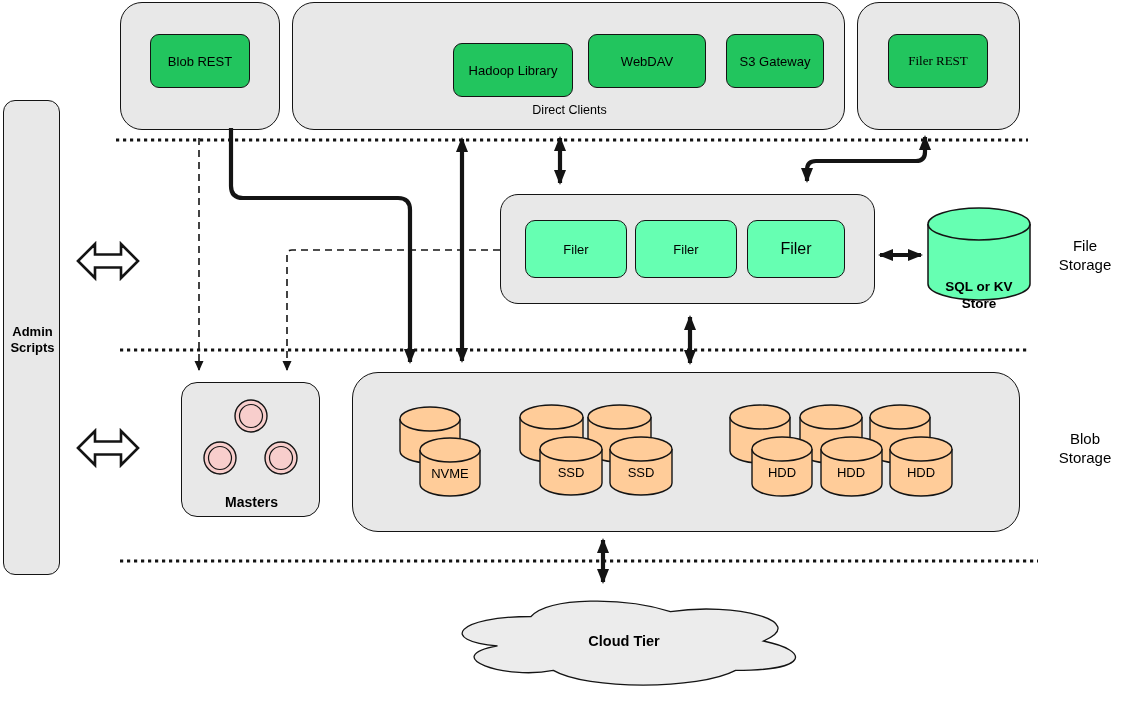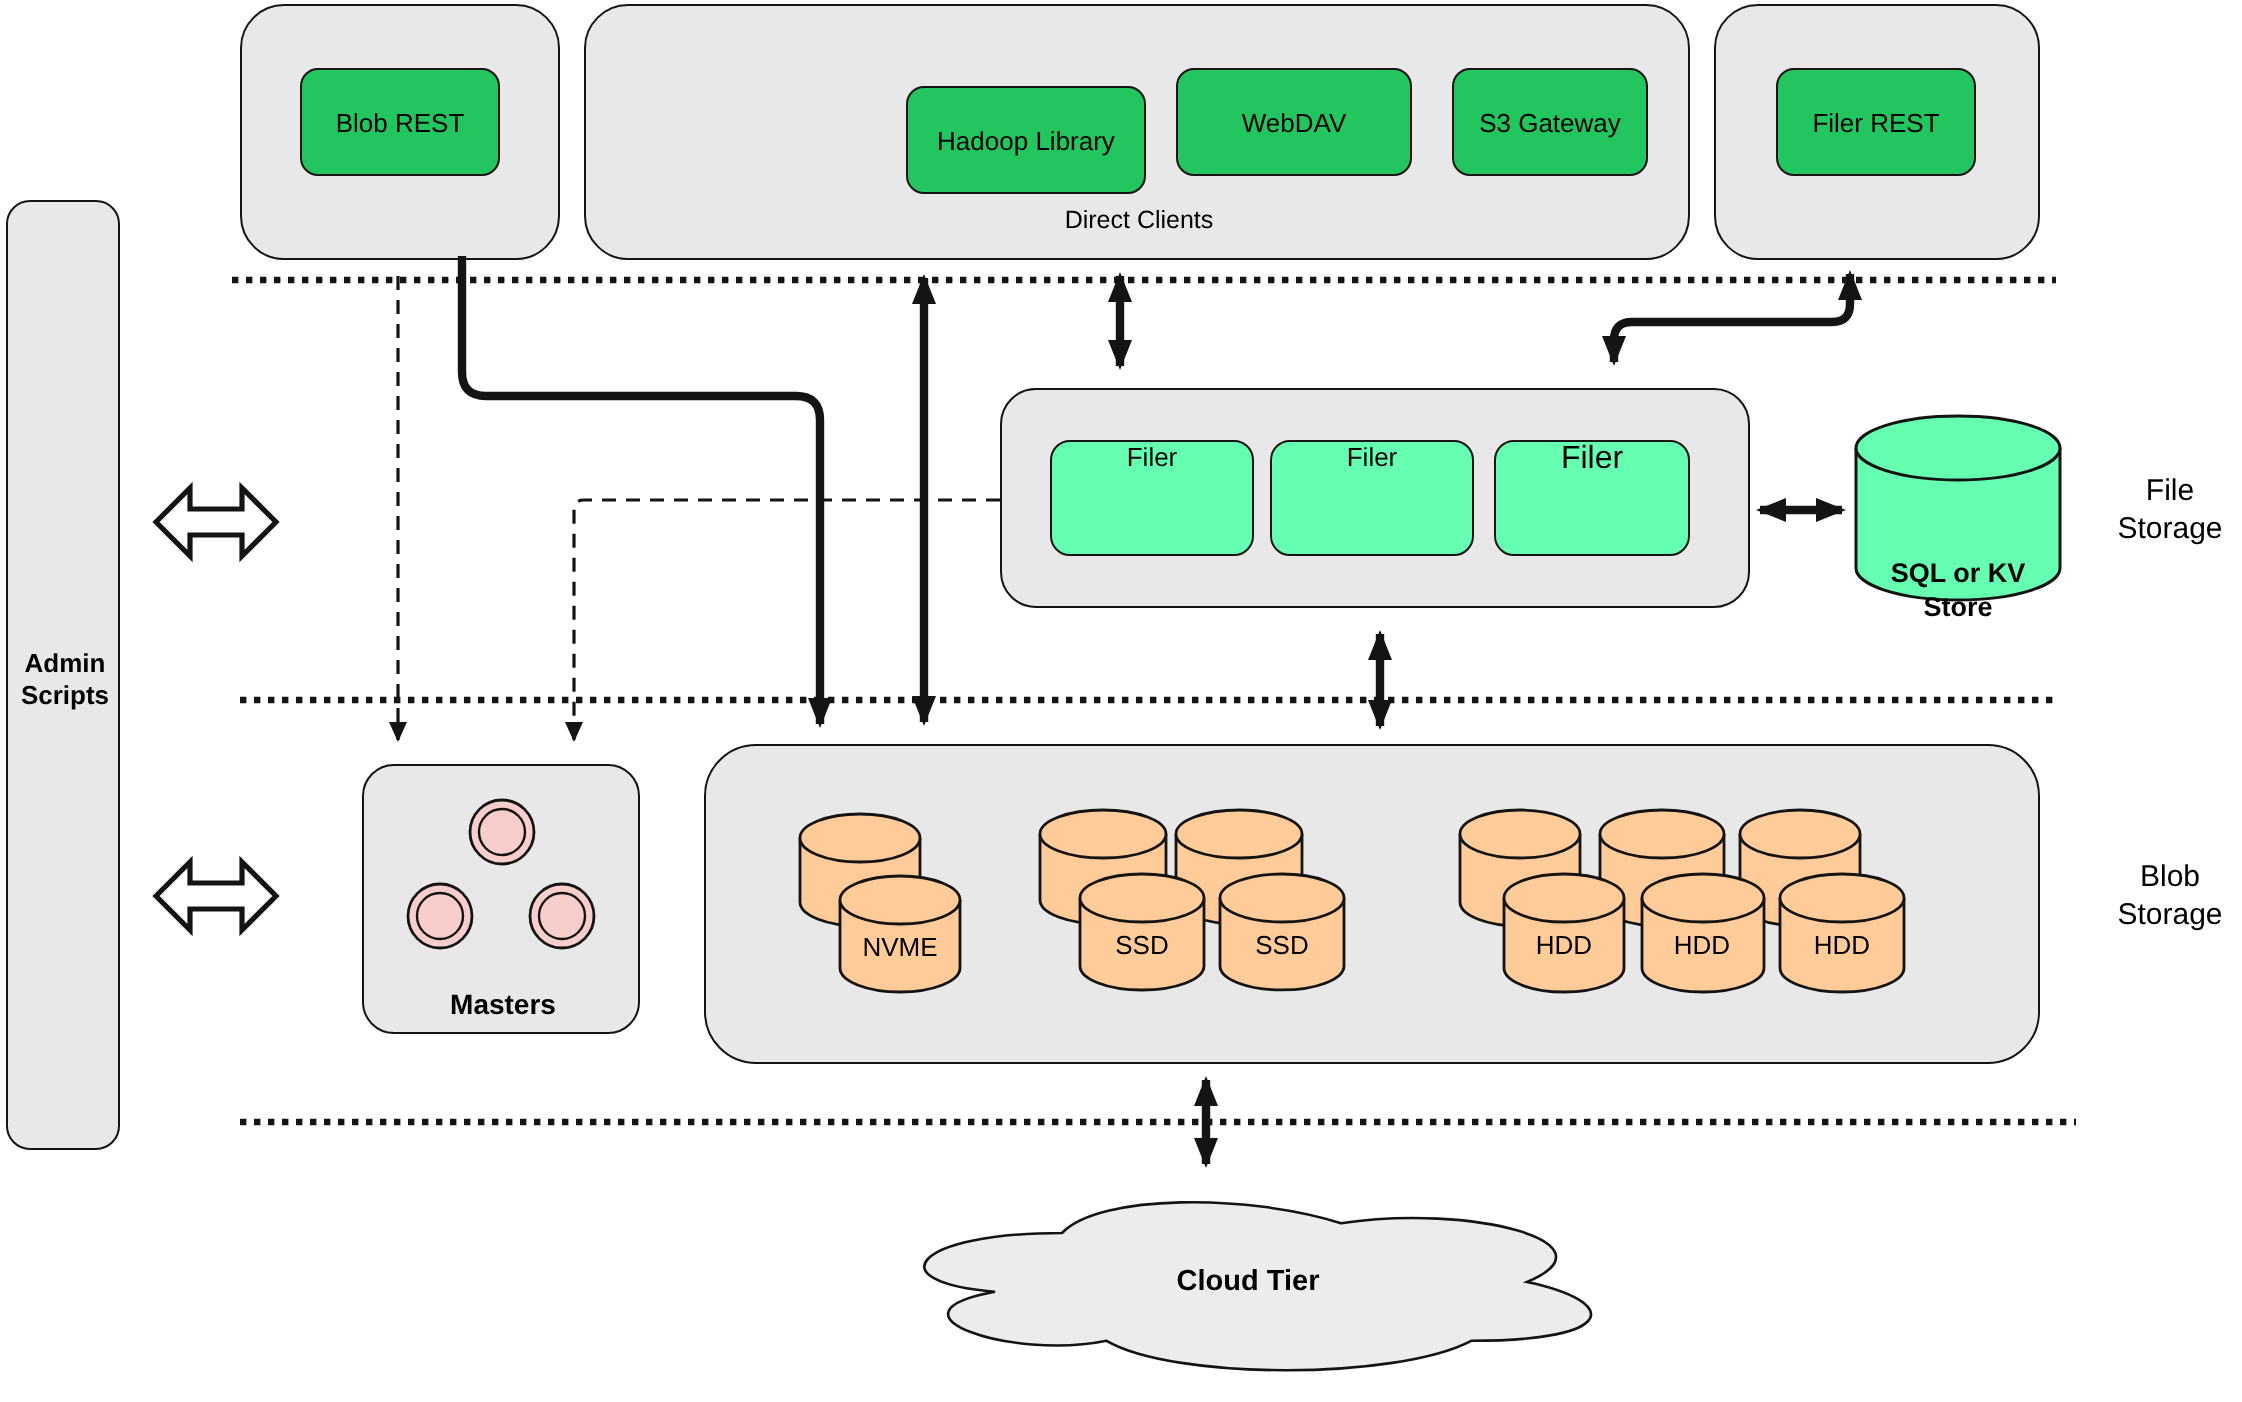--- a/index.html
+++ b/index.html
@@ -11,21 +11,21 @@
   .container{
     background:#e8e8e8;border:1.3px solid #141414;z-index:1;
   }
   .node-orange{
     background:#22c55e;border:1.3px solid #141414;border-radius:9px;
     display:flex;align-items:center;justify-content:center;
     font-size:13px;z-index:1;
   }
   .node-green{
     background:#66ffb2;border:1.3px solid #141414;border-radius:10px;
-    display:flex;align-items:flex-start;justify-content:center;
+    display:flex;align-items:center;justify-content:center;
     font-size:13px;z-index:1;
   }
   .caption{
     position:absolute;text-align:center;z-index:1;white-space:pre-line;
   }
   .section-label{
     position:absolute;text-align:center;font-size:15px;line-height:19px;
     white-space:pre-line;z-index:1;
   }
   .bold{font-weight:bold;}
@@ -54,21 +54,21 @@
     <span>Hadoop Library</span>
   </div>
   <div class="abs node-orange" style="left:588px;top:34px;width:118px;height:54px;">
     <span>WebDAV</span>
   </div>
   <div class="abs node-orange" style="left:726px;top:34px;width:98px;height:54px;">
     <span>S3 Gateway</span>
   </div>
 
   <div class="abs container" style="left:857px;top:2px;width:163px;height:128px;border-radius:22px;"></div>
-  <div class="abs node-orange" style="left:888px;top:34px;width:100px;height:54px;">
+  <div class="abs node-orange" style="left:888px;top:34px;width:100px;height:54px;font-family:Liberation Serif, serif;">
     <span>Filer REST</span>
   </div>
 
   <div class="abs container" style="left:500px;top:194px;width:375px;height:110px;border-radius:18px;"></div>
   <div class="abs node-green" style="left:525px;top:220px;width:102px;height:58px;">
     <span>Filer</span>
   </div>
   <div class="abs node-green" style="left:635px;top:220px;width:102px;height:58px;">
     <span>Filer</span>
   </div>

